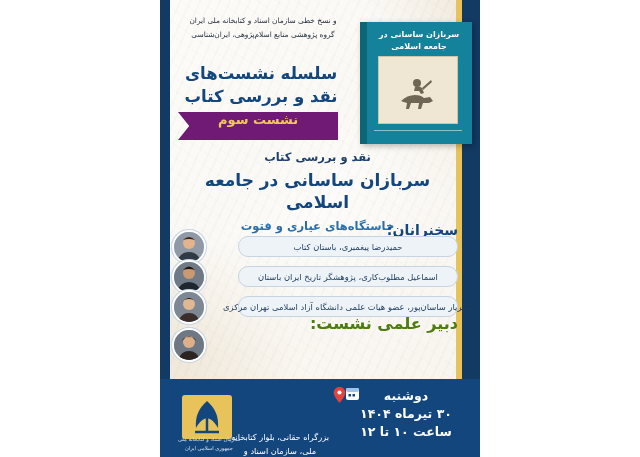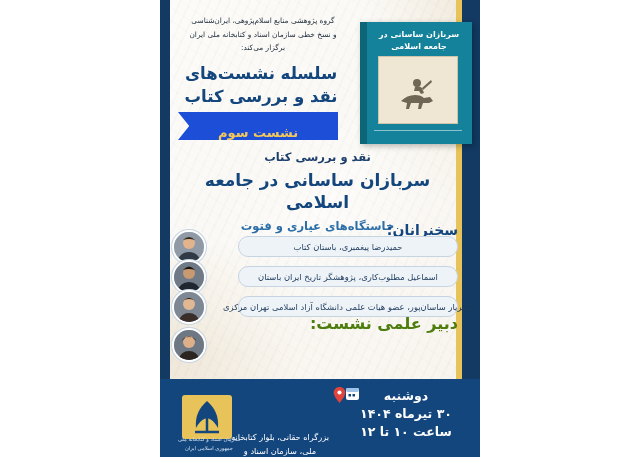--- a/index.html
+++ b/index.html
@@ -53,23 +53,23 @@
   .main-title{
     position:absolute;right:135px;top:62px;width:168px;text-align:center;
     color:#14467e;font-weight:bold;font-size:16.5px;line-height:1.42;
     letter-spacing:0px;
   }
   .main-title span{display:block;}
 
   
   .ribbon{
     position:absolute;right:142px;top:112px;width:160px;height:28px;
-    background:#1d4ed8;
+    background:#701a75;
     clip-path:polygon(0 0,100% 0,100% 100%,0 100%, 7% 50%);
-    display:flex;align-items:flex-end;justify-content:center;
+    display:flex;align-items:flex-start;justify-content:center;
   }
   .ribbon span{color:#f2c75c;font-size:13px;font-weight:bold;}
 
   
   .book{
     position:absolute;right:8px;top:22px;width:112px;height:122px;
     background:#14829a;
     box-shadow:2px 2px 6px rgba(0,0,0,.28);
     overflow:hidden;
   }
@@ -147,23 +147,22 @@
 
 <div class="stage">
 
   <div class="poster">
     <div class="paper-tex"></div>
     <div class="band-left"></div>
     <div class="band-left2"></div>
     <div class="band-right"></div>
 
     <div class="org-block">
+      <span class="org-line">و نسخ خطی سازمان اسناد و کتابخانه ملی ایران</span>
       <span class="org-line">گروه پژوهشی منابع اسلام‌پژوهی، ایران‌شناسی</span>
-      <span class="org-line">و نسخ خطی سازمان اسناد و کتابخانه ملی ایران</span>
-      <span class="org-line">برگزار می‌کند:</span>
     </div>
 
     <div class="main-title">
       <span>سلسله نشست‌های</span>
       <span>نقد و بررسی کتاب</span>
     </div>
 
     <div class="ribbon">
       <span>نشست سوم</span>
     </div>

